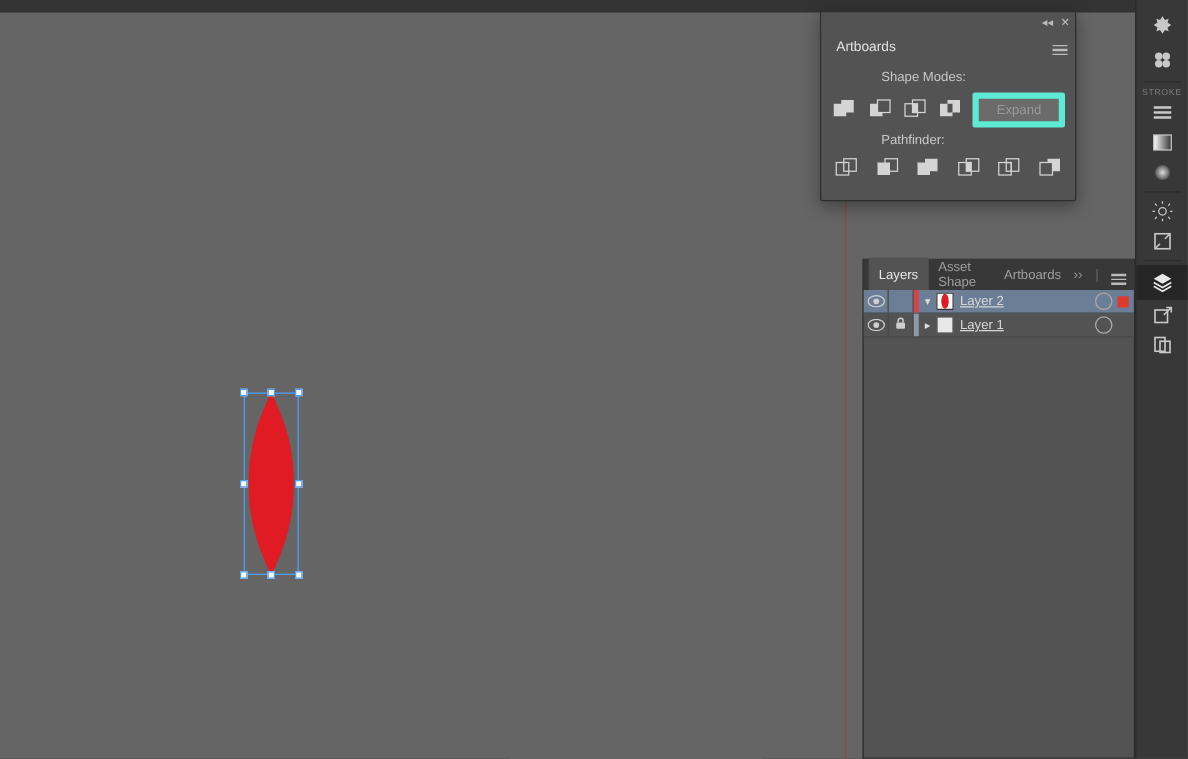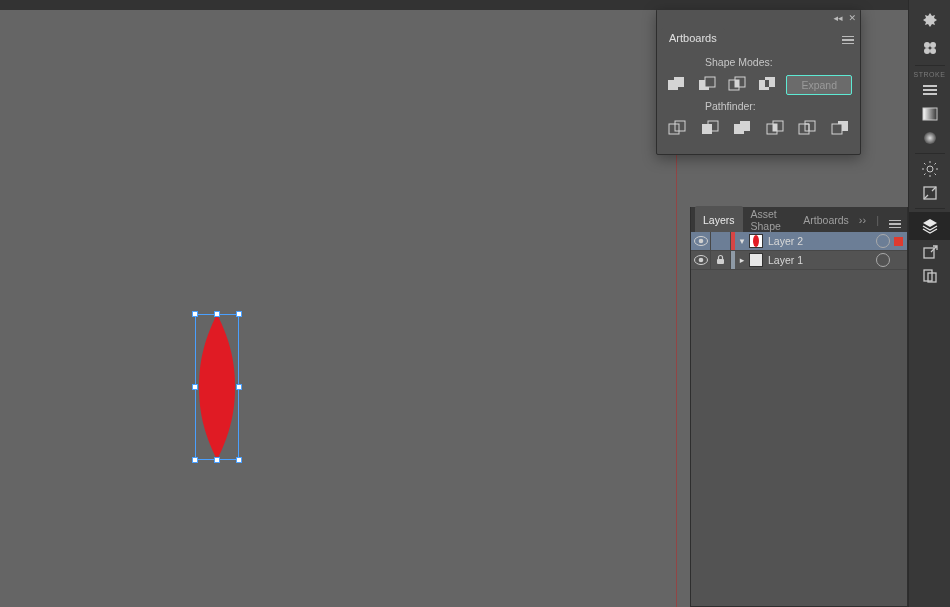--- a/index.html
+++ b/index.html
@@ -36,21 +36,21 @@
   #pf-titlebar{height:16px;background:#535353;display:flex;justify-content:flex-end;align-items:center;padding-right:4px;gap:6px;}
   #pf-titlebar .tb-ic{color:#bbb;font-size:9px;cursor:pointer;line-height:9px;}
   #pf-tabrow{height:22px;display:flex;align-items:end;padding-left:4px;padding-right:4px;}
   .pf-tab{color:#e0e0e0;font-size:11px;padding:4px 8px;background:#535353;border-top-left-radius:2px;border-top-right-radius:2px;}
   #pf-menu{margin-left:auto;width:16px;height:16px;display:flex;align-items:center;justify-content:center;cursor:pointer;color:#bbb;}
   #pf-body{padding:6px 8px 10px;}
   .pf-section-label{color:#c7c7c7;font-size:10.5px;margin-bottom:6px;margin-top:2px;margin-left:40px;}
   .pf-row{display:flex;gap:8px;align-items:center;margin-bottom:4px;}
   .pf-btn{width:26px;height:22px;display:flex;align-items:center;justify-content:center;cursor:pointer;border-radius:2px;}
   .pf-btn svg{width:20px;height:18px;fill:#d4d4d4;}
-  .pf-expand{margin-left:auto;background:#6b6b6b;border:1px solid #5eead4;color:#9a9a9a;font-size:10.5px;padding:3px 14px;border-radius:2px;cursor:default;}
+  .pf-expand{margin-left:auto;background:#6b6b6b;border:5px solid #5eead4;color:#9a9a9a;font-size:10.5px;padding:3px 14px;border-radius:2px;cursor:default;}
   
   
   #layers-panel{position:absolute;left:690px;top:207px;right:42px;bottom:0;background:#535353;border:1px solid #2e2e2e;border-top:none;}
   #lp-tabrow{height:25px;display:flex;align-items:center;background:#383838;padding-left:4px;padding-right:4px;}
   .lp-tab{color:#9f9f9f;font-size:10.5px;padding:8px 8px;border-top-left-radius:2px;border-top-right-radius:2px;cursor:pointer;}
   .lp-tab.active{color:#eaeaea;background:#535353;}
   .lp-extra{margin-left:auto;display:flex;gap:6px;align-items:center;color:#999;font-size:11px;}
   .lp-extra .ic{cursor:pointer;padding:2px;}
   
   #lp-list{display:flex;flex-direction:column;}
@@ -58,21 +58,21 @@
   .layer-row.hdr{background:#6c7e96;}
   .layer-row.sel-outline{outline:2px solid #e09a2e;outline-offset:-2px;}
   .lr-visible{width:20px;height:100%;display:flex;align-items:center;justify-content:center;border-right:1px solid #474747;cursor:pointer;}
   .lr-lock{width:20px;height:100%;display:flex;align-items:center;justify-content:center;border-right:1px solid #474747;cursor:pointer;}
   .lr-colorbar{width:4px;height:100%;}
   .lr-expand{width:14px;display:flex;align-items:center;justify-content:center;color:#ddd;cursor:pointer;font-size:9px;}
   .lr-indent{width:14px;}
   .lr-thumb{width:14px;height:14px;background:#fff;border:1px solid #333;margin-right:5px;display:flex;align-items:center;justify-content:center;}
   .lr-thumb .petal{width:6px;height:12px;background:#e01b24;border-radius:50%;}
   .lr-thumb.blank{background:#e8e8e8;}
-  .lr-name{flex:1;white-space:nowrap;overflow:hidden;}
+  .lr-name{flex:1;white-space:nowrap;overflow:hidden;text-decoration:underline;}
   .lr-target{width:14px;height:14px;border-radius:50%;border:1.5px solid #aaa;margin-right:4px;cursor:pointer;}
   .lr-target.dbl{box-shadow:inset 0 0 0 2px #535353, inset 0 0 0 4px #aaa;}
   .lr-selmark{width:9px;height:9px;background:#de3b2f;margin-right:4px;}
   .lr-selmark.none{background:transparent;}
   .eye{width:14px;height:10px;}
   .eye svg{width:14px;height:10px;fill:#cfcfcf;}
   .lock svg{width:11px;height:11px;fill:#cfcfcf;}
   
   
   .hamburger{display:inline-flex;flex-direction:column;gap:2px;}

